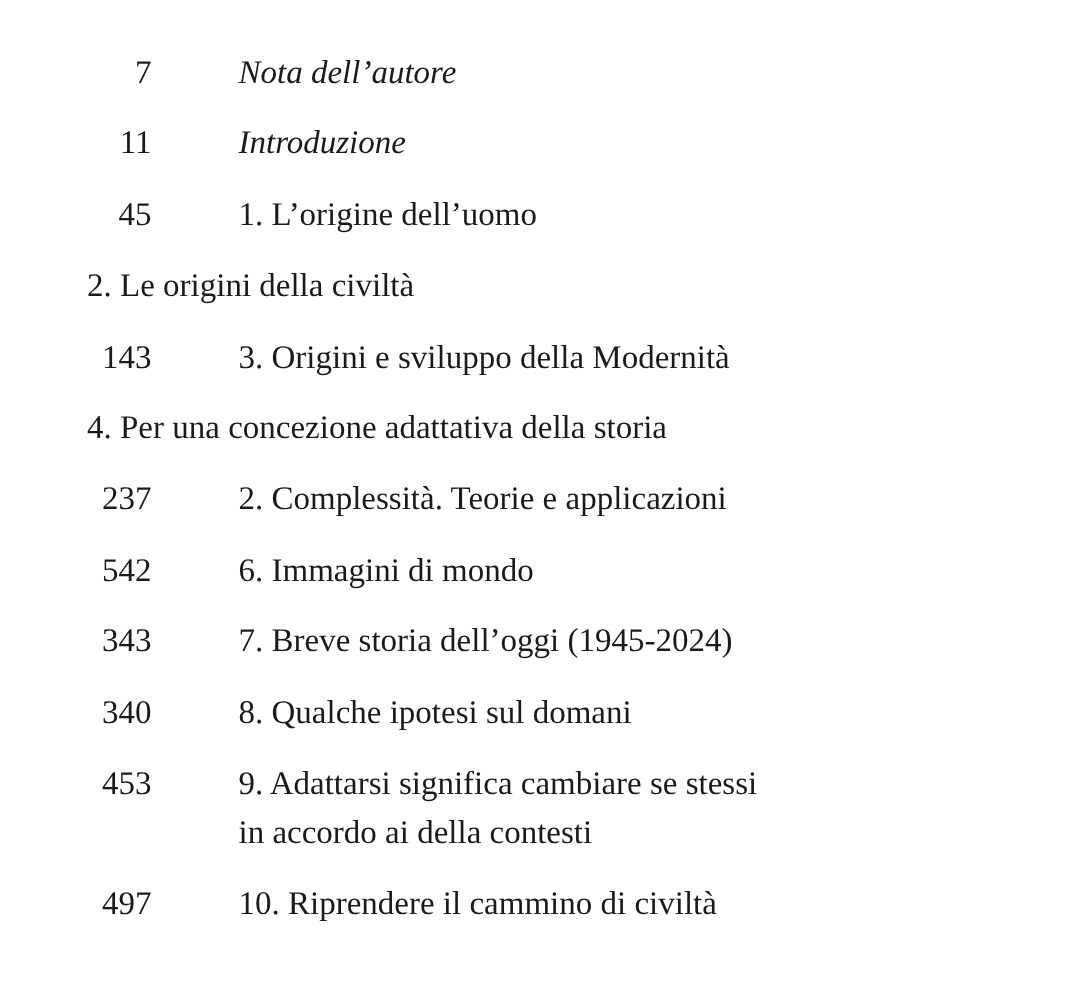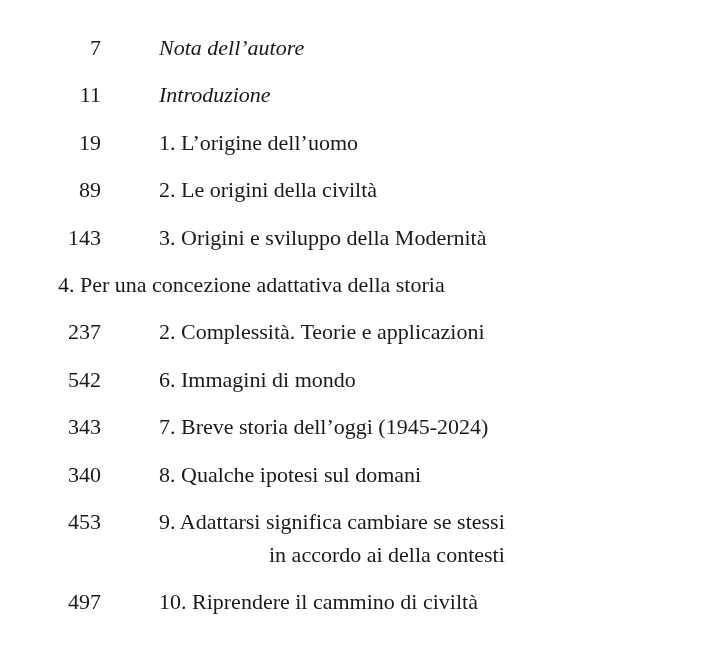--- a/index.html
+++ b/index.html
@@ -24,21 +24,20 @@
     align-items: flex-start;
     margin-bottom: 14.4px;
   }
   .toc-num {
     flex: none;
     width: 101px;
     text-align: right;
   }
   .toc-title {
     margin-left: 58px;
-    text-align: right;
   }
   .italic {
     font-style: italic;
   }
 </style>
 </head>
 <body>
 
 <div class="toc">
 
@@ -46,26 +45,25 @@
     <div class="toc-num">7</div>
     <div class="toc-title italic">Nota dell’autore</div>
   </div>
 
   <div class="toc-row">
     <div class="toc-num">11</div>
     <div class="toc-title italic">Introduzione</div>
   </div>
 
   <div class="toc-row">
-    <div class="toc-num">19</div>
+    <div class="toc-num">45</div>
     <div class="toc-title">1. L’origine dell’uomo</div>
   </div>
 
   <div class="toc-row">
-    <div class="toc-num">89</div>
     <div class="toc-title">2. Le origini della civiltà</div>
   </div>
 
   <div class="toc-row">
     <div class="toc-num">143</div>
     <div class="toc-title">3. Origini e sviluppo della Modernità</div>
   </div>
 
   <div class="toc-row">
     <div class="toc-title">4. Per una concezione adattativa della storia</div>

